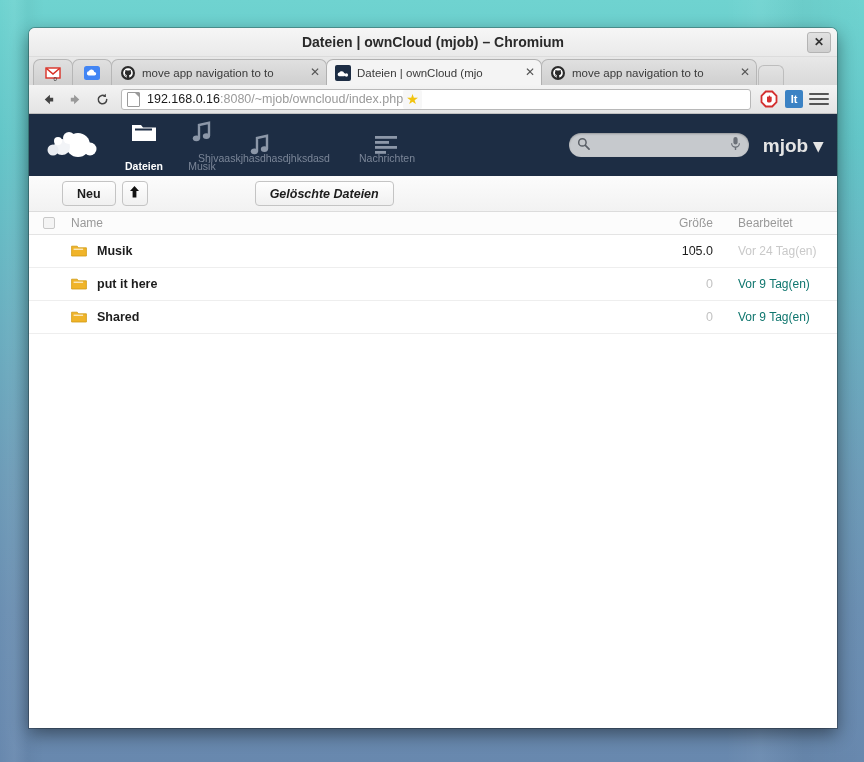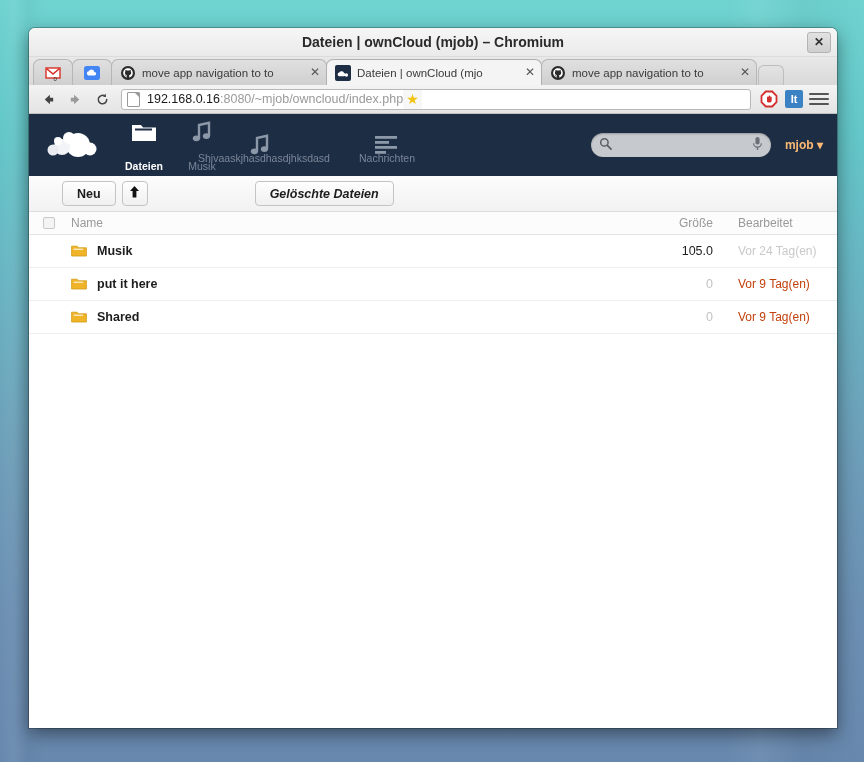--- a/index.html
+++ b/index.html
@@ -281,22 +281,22 @@
     flex: 1;
     border: none;
     background: transparent;
     outline: none;
     font-size: 11px;
     color: #3a3a3a;
     font-family: "Liberation Sans", sans-serif;
     min-width: 0;
   }
   .oc-user {
-    color: #fdba74;
-    font-size: 12px;
+    color: #e5e5e5;
+    font-size: 19px;
     font-weight: bold;
     cursor: pointer;
     white-space: nowrap;
   }
 
   
   .oc-controls {
     height: 36px;
     background: linear-gradient(to bottom, #fcfcfc, #f2f2f2);
     border-bottom: 1px solid #dcdcdc;
@@ -363,21 +363,21 @@
   .row-name {
     display: flex;
     align-items: center;
     gap: 10px;
     font-weight: bold;
     color: #1d1d1d;
   }
   .folder-icon { width: 16px; height: 14px; flex: 0 0 auto; }
   .row-size { font-size: 12.5px; color: #1d1d1d; }
   .row-size.zero { color: #c3c3c3; }
-  .row-mod { font-size: 12px; color: #c2410c; }
+  .row-mod { font-size: 12px; color: #0f766e; }
   .row-mod.faded { color: #c9c9c9; }
 
   .oc-body-fill { flex: 1; background: #fff; }
 </style>
 </head>
 <body>
 
 <div class="wallpaper-streaks"></div>
 
 <div class="window">

